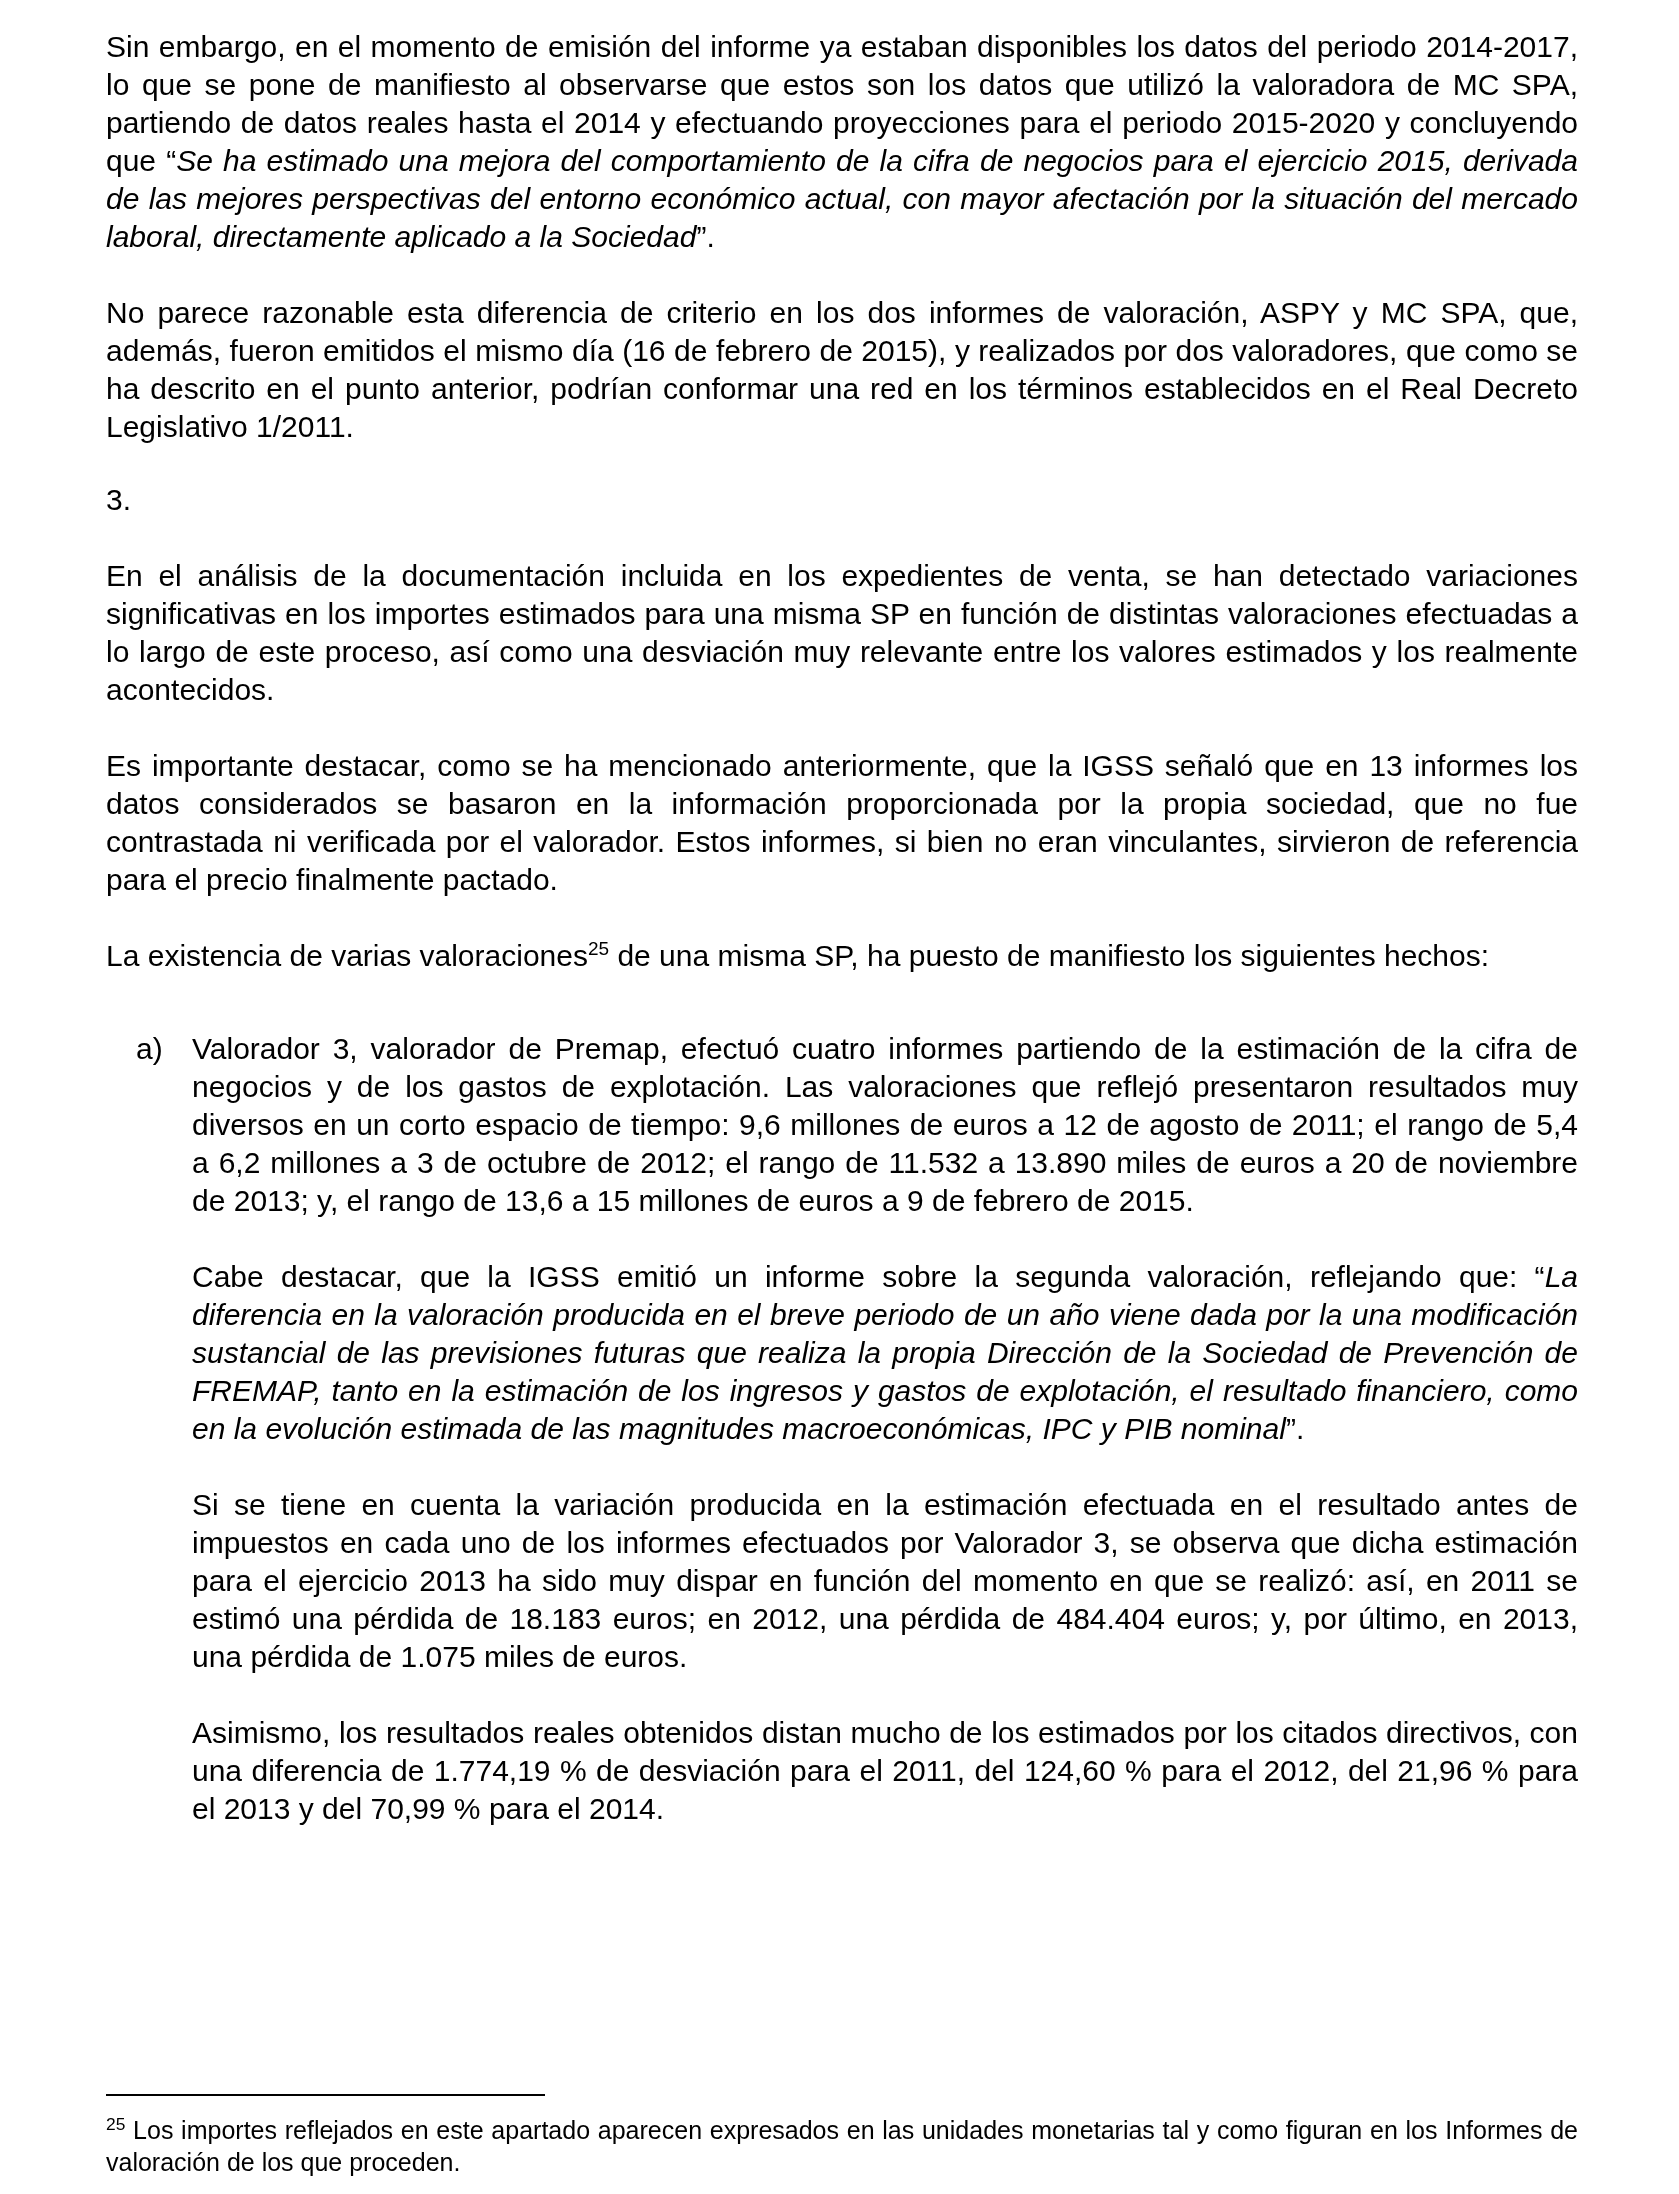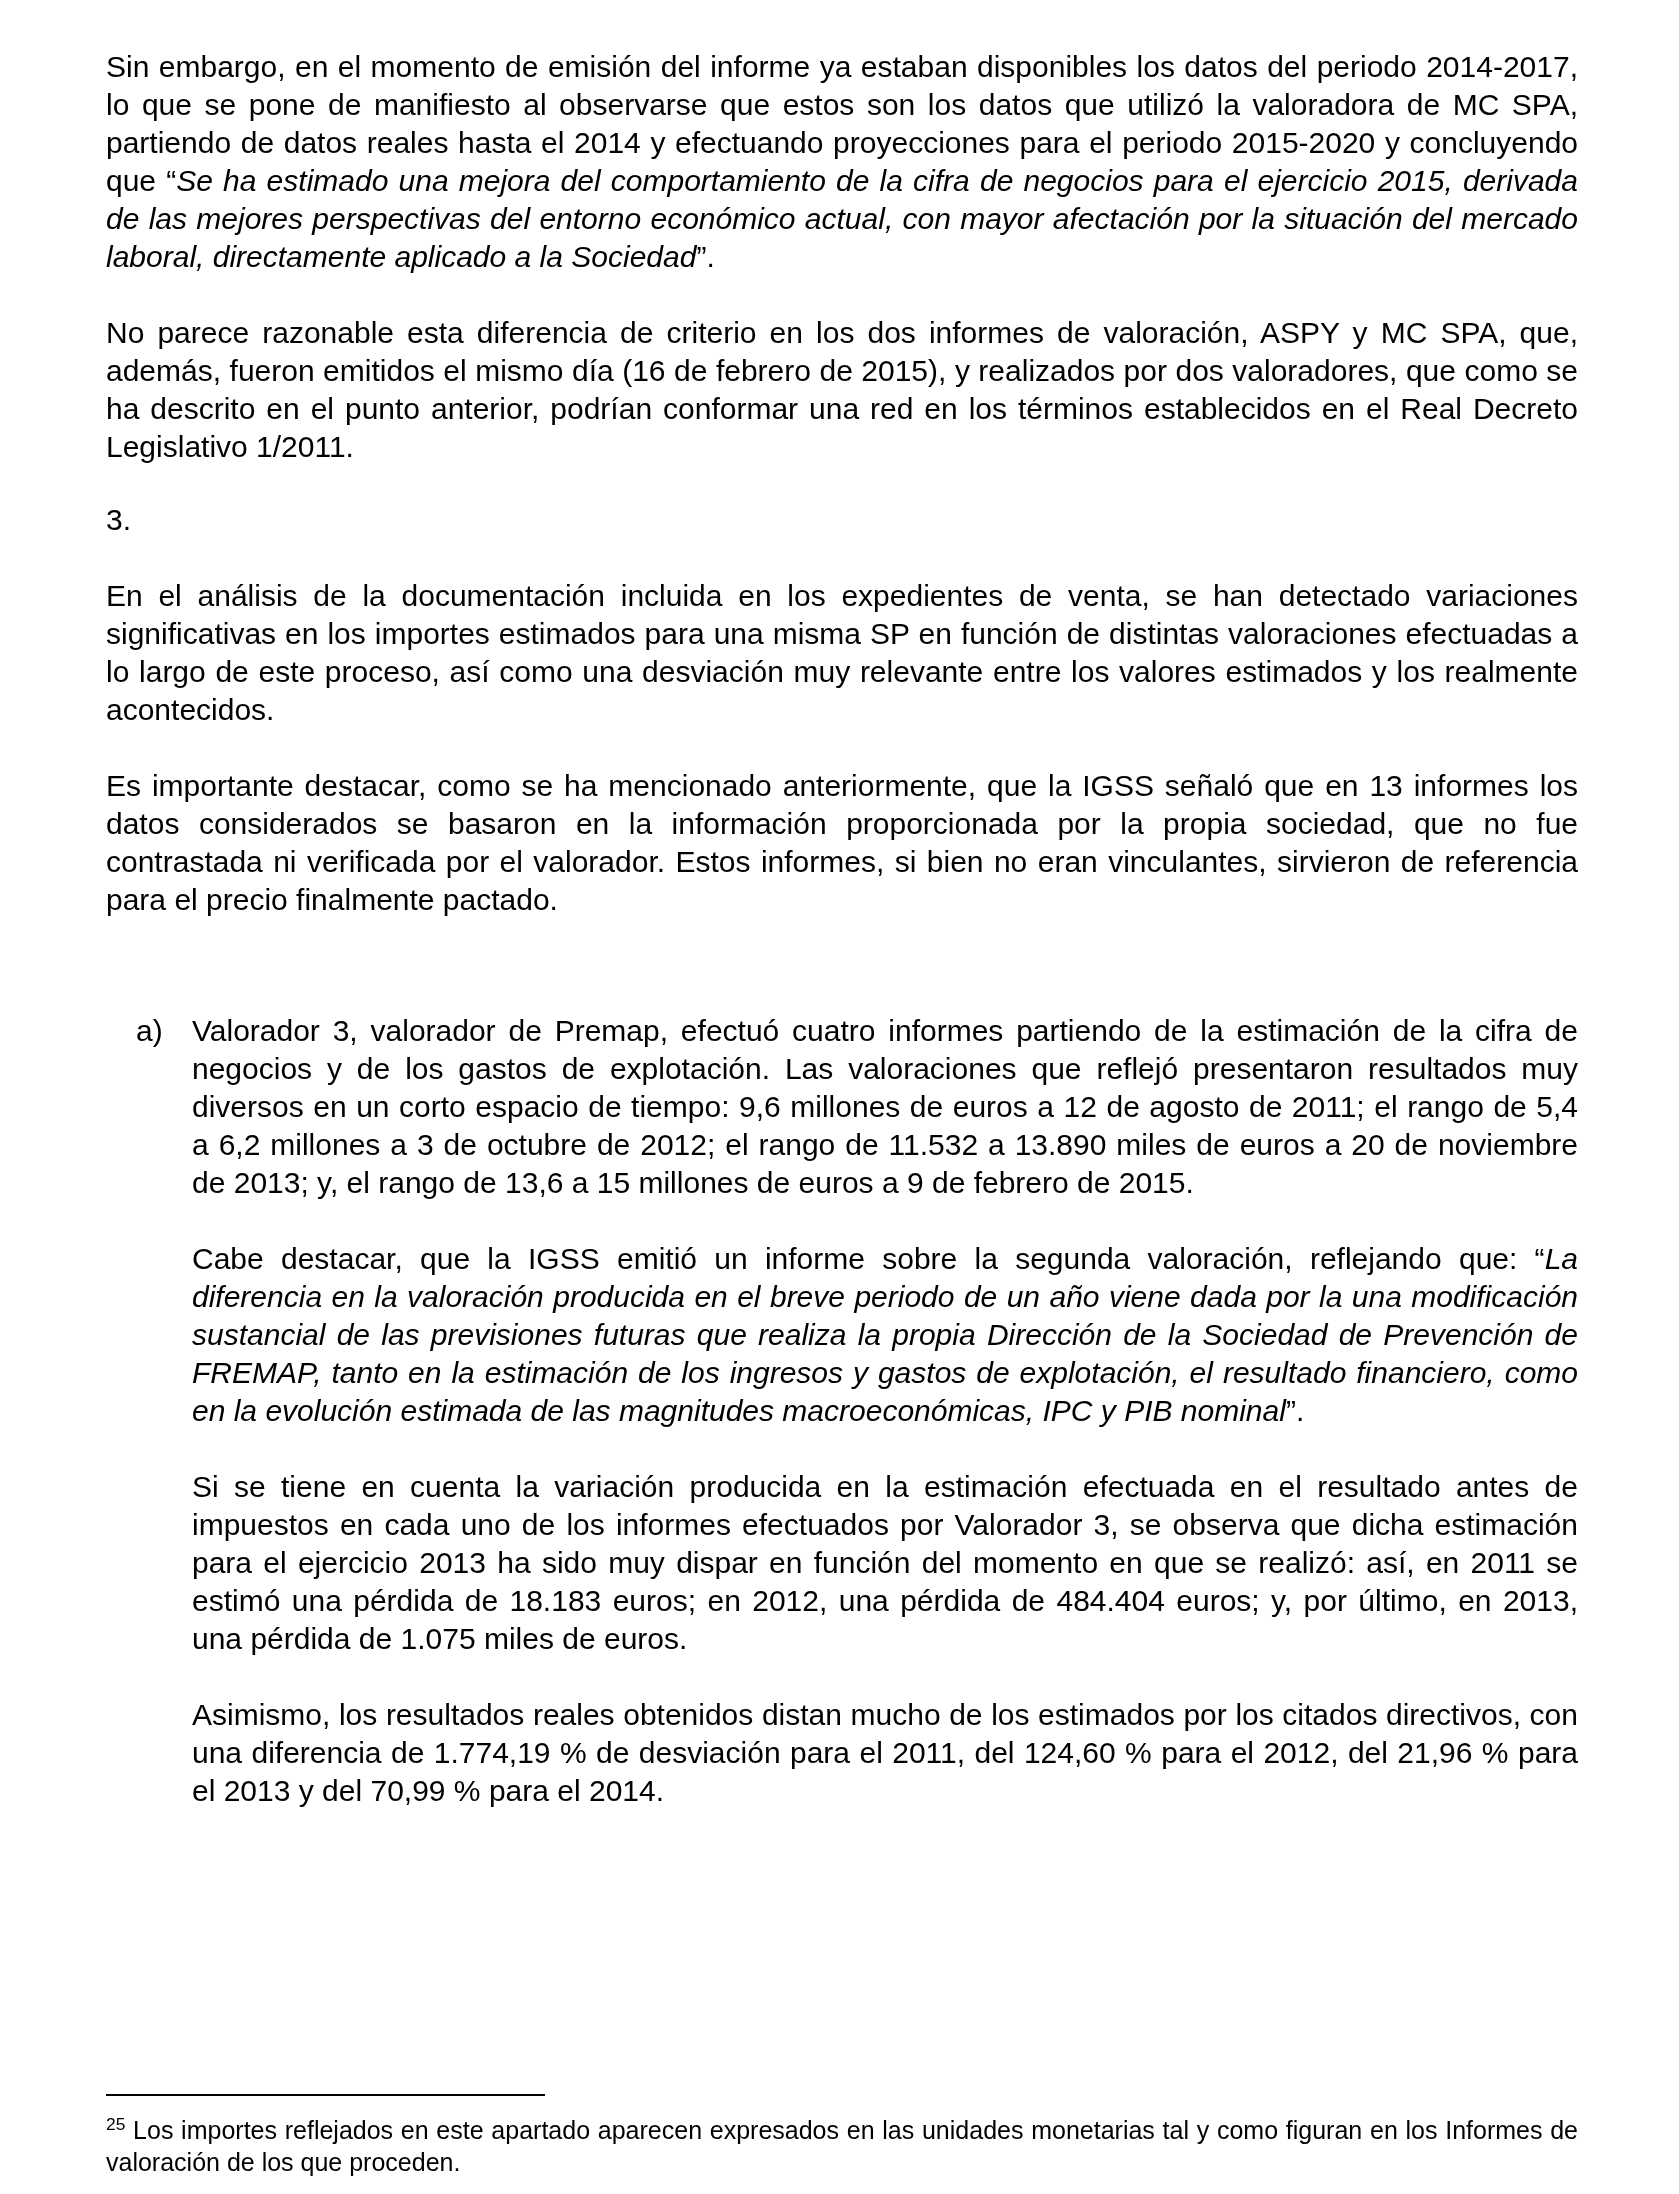--- a/index.html
+++ b/index.html
@@ -11,21 +11,21 @@
       width: 1680px;
       height: 2194px;
       position: relative;
       overflow: hidden;
       font-family: "Liberation Sans", sans-serif;
       color: #000000;
     }
     .page {
       position: absolute;
       left: 106px;
-      top: 48px;
+      top: 28px;
       width: 1472px;
     }
     p, .para {
       margin: 0;
       font-size: 30px;
       line-height: 38px;
       text-align: justify;
       text-align-last: left;
     }
     .gap { height: 38px; }
@@ -97,20 +97,21 @@
   <div class="gap"></div>
 
   <p>En el análisis de la documentación incluida en los expedientes de venta, se han detectado variaciones significativas en los importes estimados para una misma SP en función de distintas valoraciones efectuadas a lo largo de este proceso, así como una desviación muy relevante entre los valores estimados y los realmente acontecidos.</p>
 
   <div class="gap"></div>
 
   <p>Es importante destacar, como se ha mencionado anteriormente, que la IGSS señaló que en 13 informes los datos considerados se basaron en la información proporcionada por la propia sociedad, que no fue contrastada ni verificada por el valorador. Estos informes, si bien no eran vinculantes, sirvieron de referencia para el precio finalmente pactado.</p>
 
   <div class="gap"></div>
 
+  <p><span>La existencia de varias valoraciones</span><sup>25</sup><span> de una misma SP, ha puesto de manifiesto los siguientes hechos:</span></p>
 
   <div class="list-item">
     <div class="list-marker">a)</div>
     <div class="list-body">
       <p>Valorador 3, valorador de Premap, efectuó cuatro informes partiendo de la estimación de la cifra de negocios y de los gastos de explotación. Las valoraciones que reflejó presentaron resultados muy diversos en un corto espacio de tiempo: 9,6 millones de euros a 12 de agosto de 2011; el rango de 5,4 a 6,2 millones a 3 de octubre de 2012; el rango de 11.532 a 13.890 miles de euros a 20 de noviembre de 2013; y, el rango de 13,6 a 15 millones de euros a 9 de febrero de 2015.</p>
     </div>
   </div>
 
   <div class="gap"></div>
 

